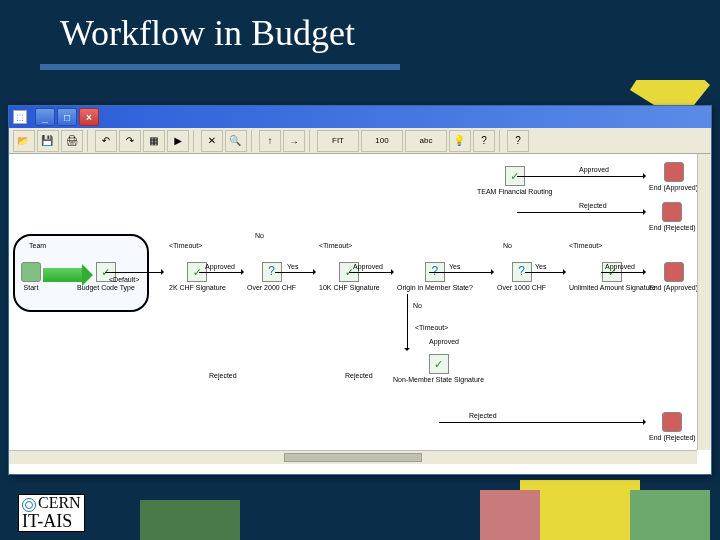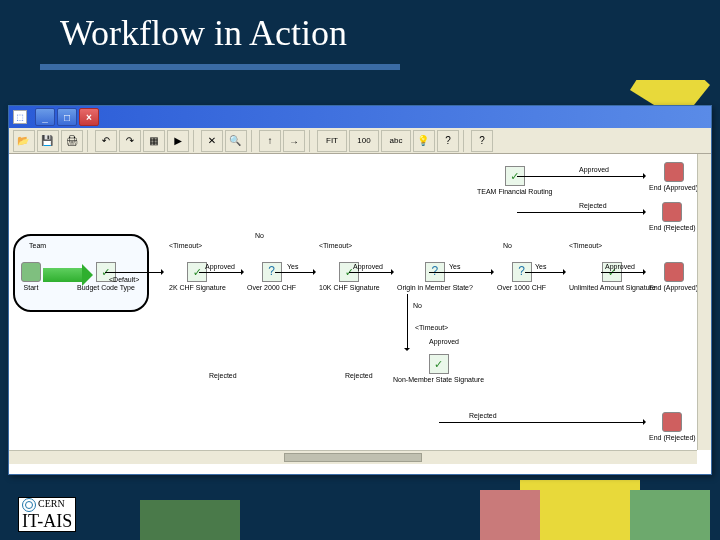--- a/index.html
+++ b/index.html
@@ -15,21 +15,21 @@
   .map-shape.m5 { bottom: 0; right: 10px; width: 80px; height: 50px; background: #6da96d; }
   .map-shape.m6 { bottom: 0; left: 140px; width: 100px; height: 40px; background: #4a7a4a; }
   .window { position: absolute; top: 105px; left: 8px; width: 704px; height: 370px; background: #fff; border: 1px solid #3a6ba5; box-shadow: 2px 2px 6px rgba(0,0,0,0.4); }
   .titlebar { height: 22px; background: linear-gradient(to right, #2a5bd7, #5a8be7); display: flex; align-items: center; padding: 0 4px; color: #fff; font-size: 11px; }
   .titlebar-icon { width: 14px; height: 14px; background: #fff; margin-right: 6px; border: 1px solid #aaa; display: flex; align-items: center; justify-content: center; font-size: 8px; color: #2a5bd7;}
   .titlebar-text { flex: 1; }
   .win-btn { width: 20px; height: 18px; margin-left: 2px; background: linear-gradient(#6a9be7,#3a6bd7); border: 1px solid #2a4ba7; border-radius: 2px; display: flex; align-items: center; justify-content: center; color: #fff; font-size: 10px; font-weight: bold; }
   .win-btn.close-win { background: linear-gradient(#e76a6a,#c73a3a); border-color: #a72a2a;}
   .toolbar { height: 26px; background: #ece9d8; border-bottom: 1px solid #aca899; display: flex; align-items: center; padding: 2px 4px; gap: 2px; }
   .tbtn { width: 22px; height: 22px; border: 1px solid #c0c0b0; background: #ece9d8; display: flex; align-items: center; justify-content: center; font-size: 10px; }
-  .tbtn.wide { width: 30px; font-size: 8px; }
+  .tbtn.wide { width: 42px; font-size: 8px; }
   .tbtn-sep { width: 4px; height: 22px; border-left: 1px solid #c0c0b0; margin: 0 2px; }
   .canvas { position: relative; width: 100%; height: 310px; background: #fff; overflow: hidden; font-size: 7px; color: #000; }
   .scrollbar-h { position: absolute; bottom: 0; left: 0; right: 14px; height: 14px; background: #ece9d8; border-top: 1px solid #c0c0b0; }
   .scrollbar-h .thumb { position: absolute; left: 40%; width: 20%; top: 2px; bottom: 2px; background: #c0c0b0; border: 1px solid #a0a090;}
   .scrollbar-v { position: absolute; right: 0; top: 0; width: 14px; bottom: 14px; background: #ece9d8; border-left: 1px solid #c0c0b0; }
   .node { position: absolute; text-align: center; line-height: 1.1; }
   .node .ico { width: 20px; height: 20px; margin: 0 auto 2px; border: 1px solid #888; background: #efe; }
   .node .ico.start { background: #7fbf7f; border-radius: 3px;}
   .node .ico.end { background: #cf5f5f; border-radius: 3px;}
   .node .ico.act { background: #eaf7ea; }
@@ -41,29 +41,29 @@
   .edge-lbl { position: absolute; font-size: 7px; color: #000; white-space: nowrap;}
   .arrow { position: absolute; background: #000; }
   .arrow.h { height: 1px; }
   .arrow.h::after { content:""; position:absolute; right:-4px; top:-3px; border:3px solid transparent; border-left-color:#000;}
   .arrow.v { width: 1px; }
   .arrow.v.down::after { content:""; position:absolute; bottom:-4px; left:-3px; border:3px solid transparent; border-top-color:#000;}
   .highlight-box { position: absolute; border: 2px solid #000; border-radius: 18px; background: rgba(220,235,255,0.25); }
   .green-arrow { position: absolute; height: 14px; background: linear-gradient(#5fcf5f,#2faf2f); }
   .green-arrow::after { content:""; position:absolute; right:-10px; top:-4px; border:11px solid transparent; border-left:11px solid #2faf2f; border-right:0;}
   .footer-box { position: absolute; left: 18px; bottom: 8px; background: #fff; border: 1px solid #000; padding: 0 3px; font-family: 'Times New Roman', serif; font-size: 18px; line-height: 1.05;}
-  .footer-box .l1 { font-size: 10px; }
+  .footer-box .l1 { font-size: 16px; }
   .footer-box .l2 { font-size: 18px; }
   .cern-logo { display:inline-block; width:14px; height:14px; border:1px solid #27a; border-radius:50%; margin-right:2px; vertical-align:middle; position:relative;}
   .cern-logo::before { content:""; position:absolute; inset:2px; border:1px solid #27a; border-radius:50%;}
 </style>
 </head>
 <body>
 
-<div class="slide-title">Workflow in Action</div>
+<div class="slide-title">Workflow in Budget</div>
 <div class="title-underline"></div>
 
 <div class="map-bg">
   <div class="map-shape m1"></div>
     <div class="map-shape m2"></div>
   <div class="map-shape m3"></div>
     <div class="map-shape m4"></div>
   <div class="map-shape m5"></div>
     <div class="map-shape m6"></div>
 </div>

